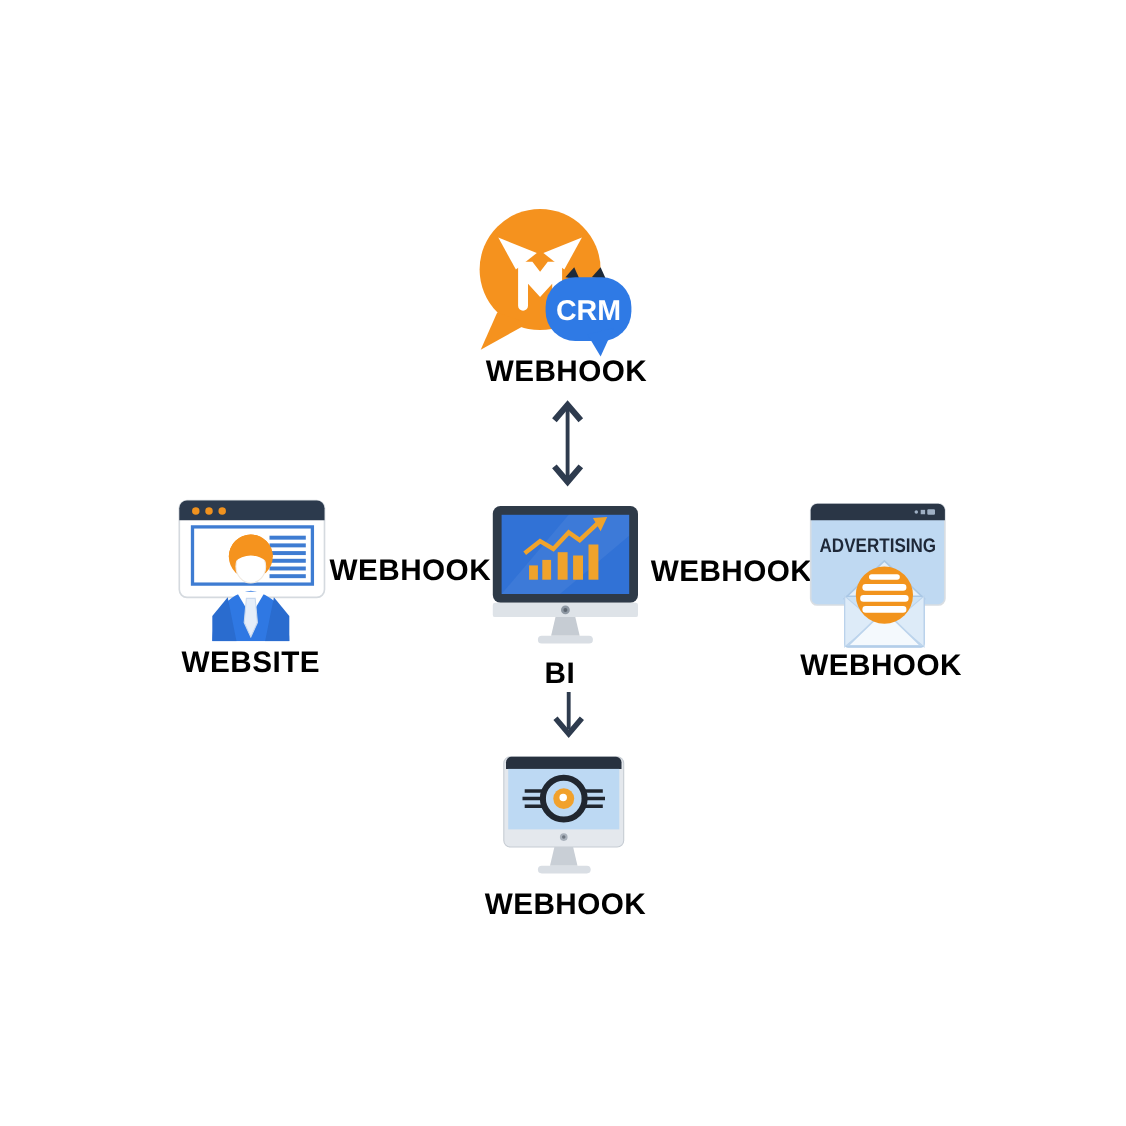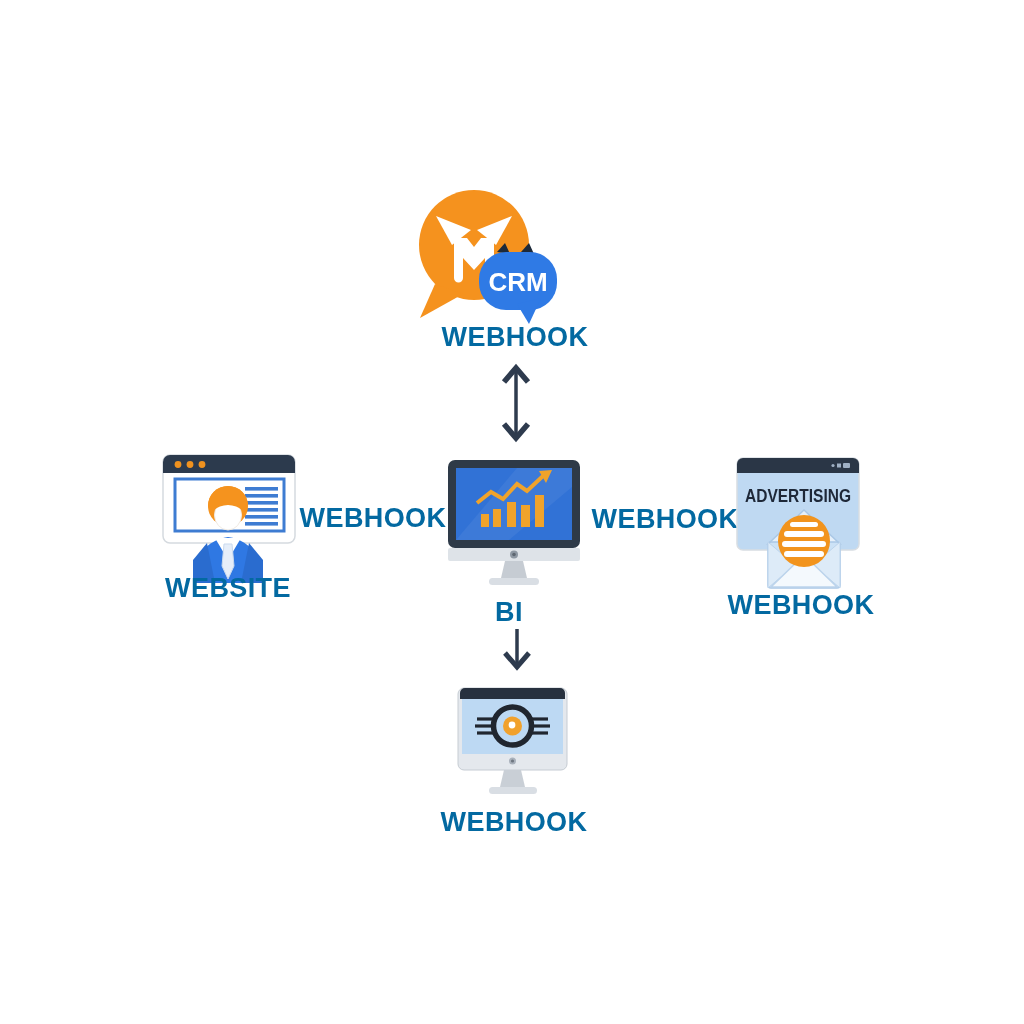--- a/index.html
+++ b/index.html
@@ -5,30 +5,30 @@
   html,body{margin:0;padding:0;}
   body{width:1024px;height:1024px;background:#ffffff;position:relative;
        font-family:"Liberation Sans",sans-serif;overflow:hidden;}
   .abs{position:absolute;}
   .label{
     position:absolute;
     transform:translateX(-50%);
     font-weight:600;
     font-size:27px;
     letter-spacing:.4px;
-    color:#0369a1;
+    color:#000000;
     white-space:nowrap;
     line-height:1;
   }
   svg{display:block;}
 </style>
 </head>
 <body>
 
-<div class="abs" style="left:415px;top:188px;width:150px;height:152px;">
+<div class="abs" style="left:432px;top:188px;width:150px;height:152px;">
   <svg width="150" height="152" viewBox="0 0 150 152">
 
     <g>
       <circle cx="59" cy="57" r="55" fill="#F5921E"></circle>
       <polygon points="20,96 5,130 48,106" fill="#F5921E"></polygon>
 
       <g fill="#FFFFFF">
         <polygon points="21,28 56,42 37,57"></polygon>
         <polygon points="97,28 62,42 81,57"></polygon>
         <path d="M39,50 h13 l7,9 l7,-9 h13 v40 a4.5,4.5 0 0 1 -9,0 v-20 l-11,12 l-11,-12 v20 a4.5,4.5 0 0 1 -9,0 Z"></path>
@@ -80,21 +80,21 @@
       <ellipse cx="73" cy="67" rx="13.5" ry="15" fill="#FFFFFF" stroke="#F0EAE2" stroke-width="1"></ellipse>
       <path d="M53,58 a20,20 0 0 1 40,0 l-5,5 a22,22 0 0 0 -30,0 Z" fill="#F5931E"></path>
       <path d="M38,135 C38,108 52,92 73,89 C94,92 108,108 108,135 Z" fill="#2F78E3"></path>
       <polygon points="38,135 38,112 52,95 60,135" fill="#2A6CCF"></polygon>
       <polygon points="108,135 108,112 94,95 86,135" fill="#2A6CCF"></polygon>
       <polygon points="60,90 86,90 73,112" fill="#FFFFFF"></polygon>
       <polygon points="69,96 77,96 79,118 73,131 67,118" fill="#E6EEF9" stroke="#C9D9EE" stroke-width="1"></polygon>
     </g>
   </svg>
 </div>
-<div class="label" style="left:228px;top:575px;">WEBSITE</div>
+<div class="label" style="left:228px;top:589px;">WEBSITE</div>
 
 <div class="label" style="left:373px;top:505px;">WEBHOOK</div>
 
 <div class="abs" style="left:447px;top:459px;width:134px;height:128px;">
   <svg width="134" height="128" viewBox="0 0 134 128">
     <rect x="1" y="1" width="132" height="88" rx="7" fill="#2E3A48"></rect>
     <rect x="9" y="9" width="116" height="72" fill="#3172D6"></rect>
     <polygon points="9,81 70,9 125,9 125,28 62,81" fill="#FFFFFF" opacity="0.06"></polygon>
     <g fill="#F0A32B">
       <rect x="34" y="55" width="8" height="13"></rect>

